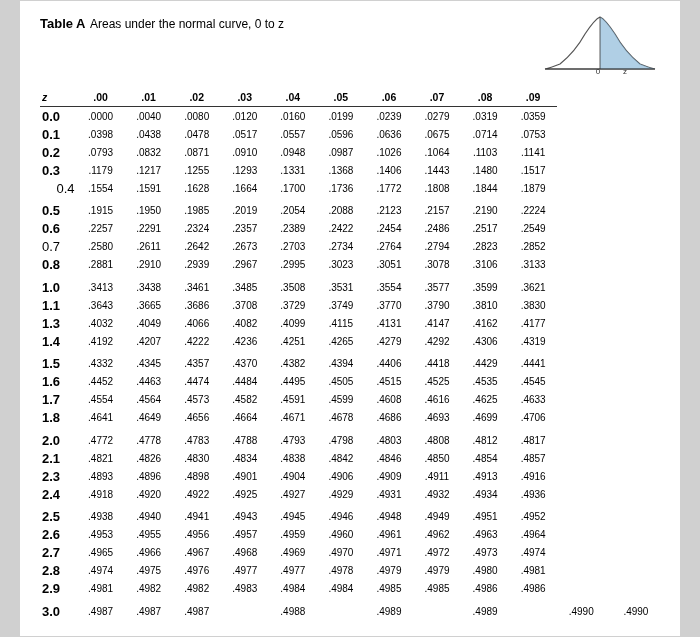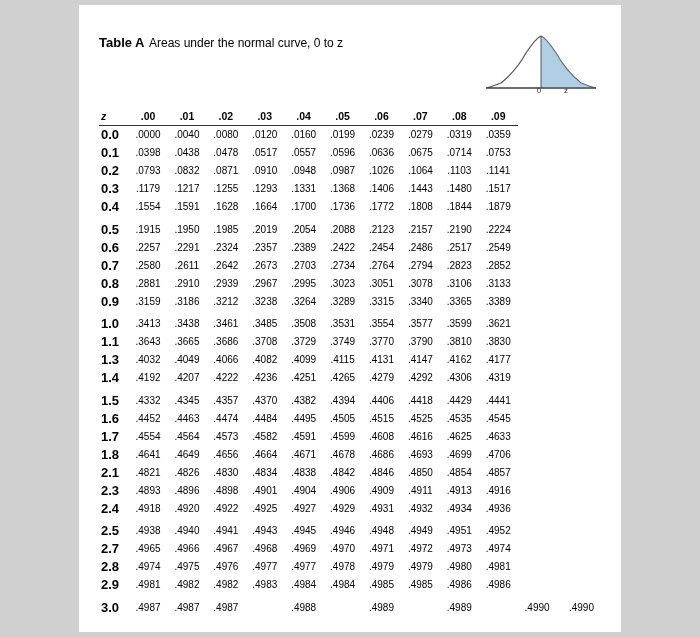--- a/index.html
+++ b/index.html
@@ -7,23 +7,23 @@
       background: #d0d0d0;
       font-family: Arial, sans-serif;
       width: 700px;
       min-height: 637px;
       display: flex;
       align-items: center;
       justify-content: center;
     }
     .page {
       background: #fff;
-      width: 542px;
+      width: 660px;
       min-height: 610px;
-      padding: 28px 20px 16px 20px;
+      padding: 13px 20px 16px 20px;
       position: relative;
     }
     .header-row {
       display: flex;
       justify-content: space-between;
       align-items: flex-start;
       margin-bottom: 10px;
     }
     .table-title {
       font-size: 13px;
@@ -156,21 +156,21 @@
           <td>.1255</td>
           <td>.1293</td>
           <td>.1331</td>
           <td>.1368</td>
           <td>.1406</td>
           <td>.1443</td>
           <td>.1480</td>
           <td>.1517</td>
         </tr>
         <tr>
-          <td style="font-weight: bold;">0.4</td>
+          <td style="font-weight: normal; text-align: right;">0.4</td>
           <td>.1554</td>
           <td>.1591</td>
           <td>.1628</td>
           <td>.1664</td>
           <td>.1700</td>
           <td>.1736</td>
           <td>.1772</td>
           <td>.1808</td>
           <td>.1844</td>
           <td>.1879</td>
@@ -195,21 +195,21 @@
           <td>.2324</td>
           <td>.2357</td>
           <td>.2389</td>
           <td>.2422</td>
           <td>.2454</td>
           <td>.2486</td>
           <td>.2517</td>
           <td>.2549</td>
         </tr>
         <tr>
-          <td style="font-weight: bold;">0.7</td>
+          <td style="font-weight: normal;">0.7</td>
           <td>.2580</td>
           <td>.2611</td>
           <td>.2642</td>
           <td>.2673</td>
           <td>.2703</td>
           <td>.2734</td>
           <td>.2764</td>
           <td>.2794</td>
           <td>.2823</td>
           <td>.2852</td>
@@ -220,33 +220,20 @@
           <td>.2910</td>
           <td>.2939</td>
           <td>.2967</td>
           <td>.2995</td>
           <td>.3023</td>
           <td>.3051</td>
           <td>.3078</td>
           <td>.3106</td>
           <td>.3133</td>
         </tr>
-        <tr>
-          <td style="font-weight: bold;">0.9</td>
-          <td>.3159</td>
-          <td>.3186</td>
-          <td>.3212</td>
-          <td>.3238</td>
-          <td>.3264</td>
-          <td>.3289</td>
-          <td>.3315</td>
-          <td>.3340</td>
-          <td>.3365</td>
-          <td>.3389</td>
-        </tr>
         <tr class="section-break">
           <td style="font-weight: bold;">1.0</td>
           <td>.3413</td>
           <td>.3438</td>
           <td>.3461</td>
           <td>.3485</td>
           <td>.3508</td>
           <td>.3531</td>
           <td>.3554</td>
           <td>.3577</td>
@@ -337,20 +324,33 @@
           <td>.4649</td>
           <td>.4656</td>
           <td>.4664</td>
           <td>.4671</td>
           <td>.4678</td>
           <td>.4686</td>
           <td>.4693</td>
           <td>.4699</td>
           <td>.4706</td>
         </tr>
+        <tr class="section-break">
+          <td style="font-weight: bold;">2.0</td>
+          <td>.4772</td>
+          <td>.4778</td>
+          <td>.4783</td>
+          <td>.4788</td>
+          <td>.4793</td>
+          <td>.4798</td>
+          <td>.4803</td>
+          <td>.4808</td>
+          <td>.4812</td>
+          <td>.4817</td>
+        </tr>
         <tr>
           <td style="font-weight: bold;">2.1</td>
           <td>.4821</td>
           <td>.4826</td>
           <td>.4830</td>
           <td>.4834</td>
           <td>.4838</td>
           <td>.4842</td>
           <td>.4846</td>
           <td>.4850</td>
@@ -388,20 +388,33 @@
           <td>.4938</td>
           <td>.4940</td>
           <td>.4941</td>
           <td>.4943</td>
           <td>.4945</td>
           <td>.4946</td>
           <td>.4948</td>
           <td>.4949</td>
           <td>.4951</td>
           <td>.4952</td>
+        </tr>
+        <tr>
+          <td style="font-weight: bold;">2.6</td>
+          <td>.4953</td>
+          <td>.4955</td>
+          <td>.4956</td>
+          <td>.4957</td>
+          <td>.4959</td>
+          <td>.4960</td>
+          <td>.4961</td>
+          <td>.4962</td>
+          <td>.4963</td>
+          <td>.4964</td>
         </tr>
         <tr>
           <td style="font-weight: bold;">2.7</td>
           <td>.4965</td>
           <td>.4966</td>
           <td>.4967</td>
           <td>.4968</td>
           <td>.4969</td>
           <td>.4970</td>
           <td>.4971</td>

